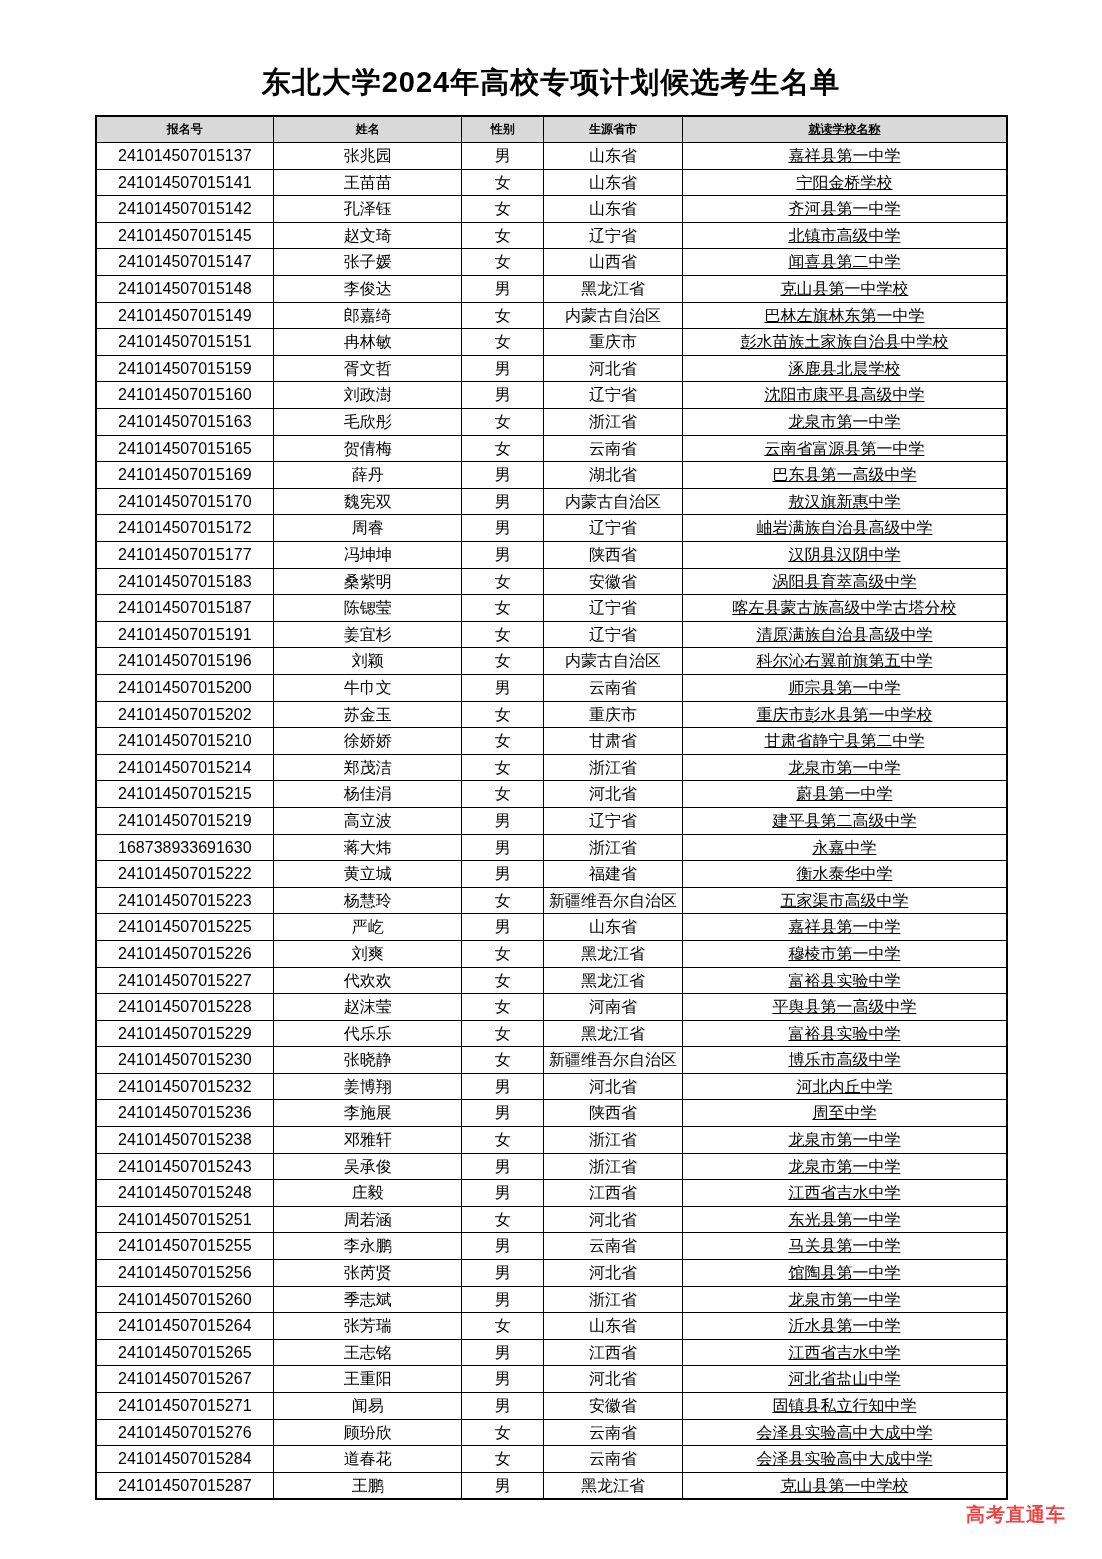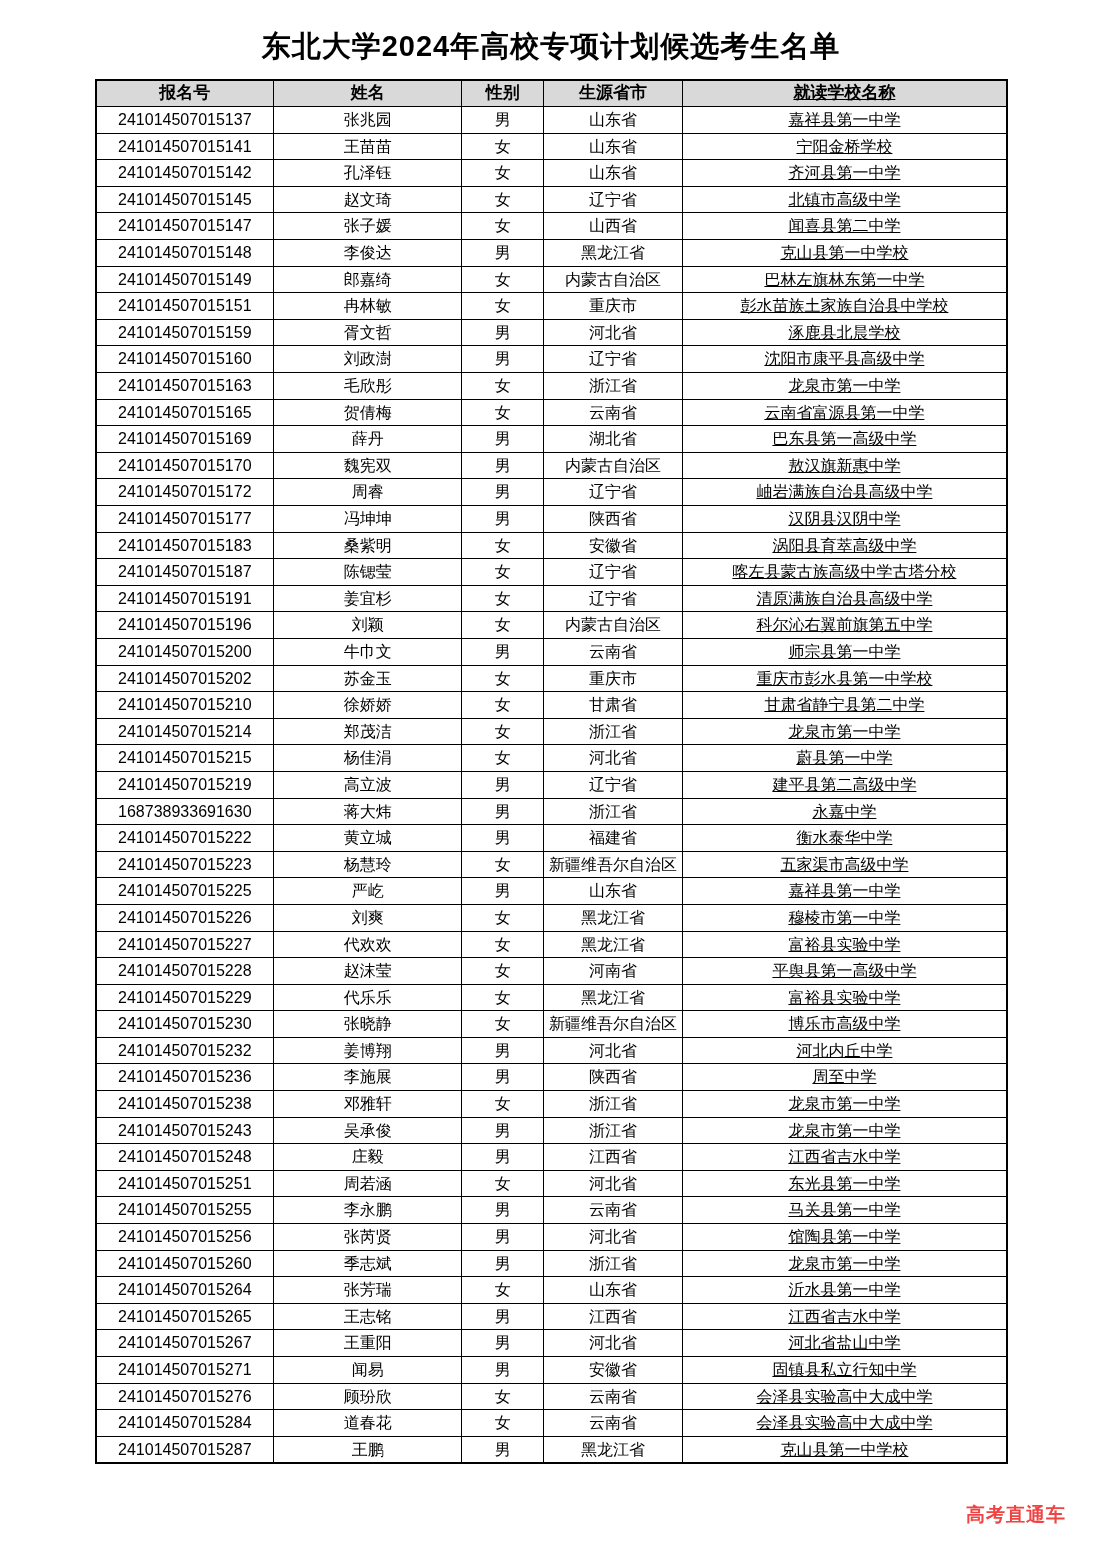--- a/index.html
+++ b/index.html
@@ -7,21 +7,21 @@
     background: #ffffff;
     font-family: "Liberation Sans", "DejaVu Sans", sans-serif;
   }
   body {
     width: 1102px;
     height: 1559px;
     position: relative;
     overflow: hidden;
   }
   .page-title {
-    padding-top: 28px;
+    padding-top: 64px;
     text-align: center;
     font-size: 29px;
     line-height: 36px;
     font-weight: bold;
     color: #000000;
     letter-spacing: 1px;
   }
   table.roster {
     margin: 15px auto 0 auto;
     border-collapse: collapse;
@@ -38,21 +38,21 @@
     height: 26.6px;
     line-height: 1.1;
     padding: 0 3px;
     overflow: hidden;
     white-space: nowrap;
     color: #000000;
   }
   table.roster thead th {
     background: #d9d9d9;
     font-weight: bold;
-    font-size: 17px;
+    font-size: 12px;
   }
   
   .c0 { width: 175px; }
   .c1 { width: 185px; }
   .c2 { width: 80px;  }
   .c3 { width: 137px; }
   .c4 { width: 318px; text-decoration: underline; }
   td.c0 { font-family: "Liberation Sans", "DejaVu Sans", sans-serif; margin-left: 20px; }
   .watermark {
     position: absolute;

